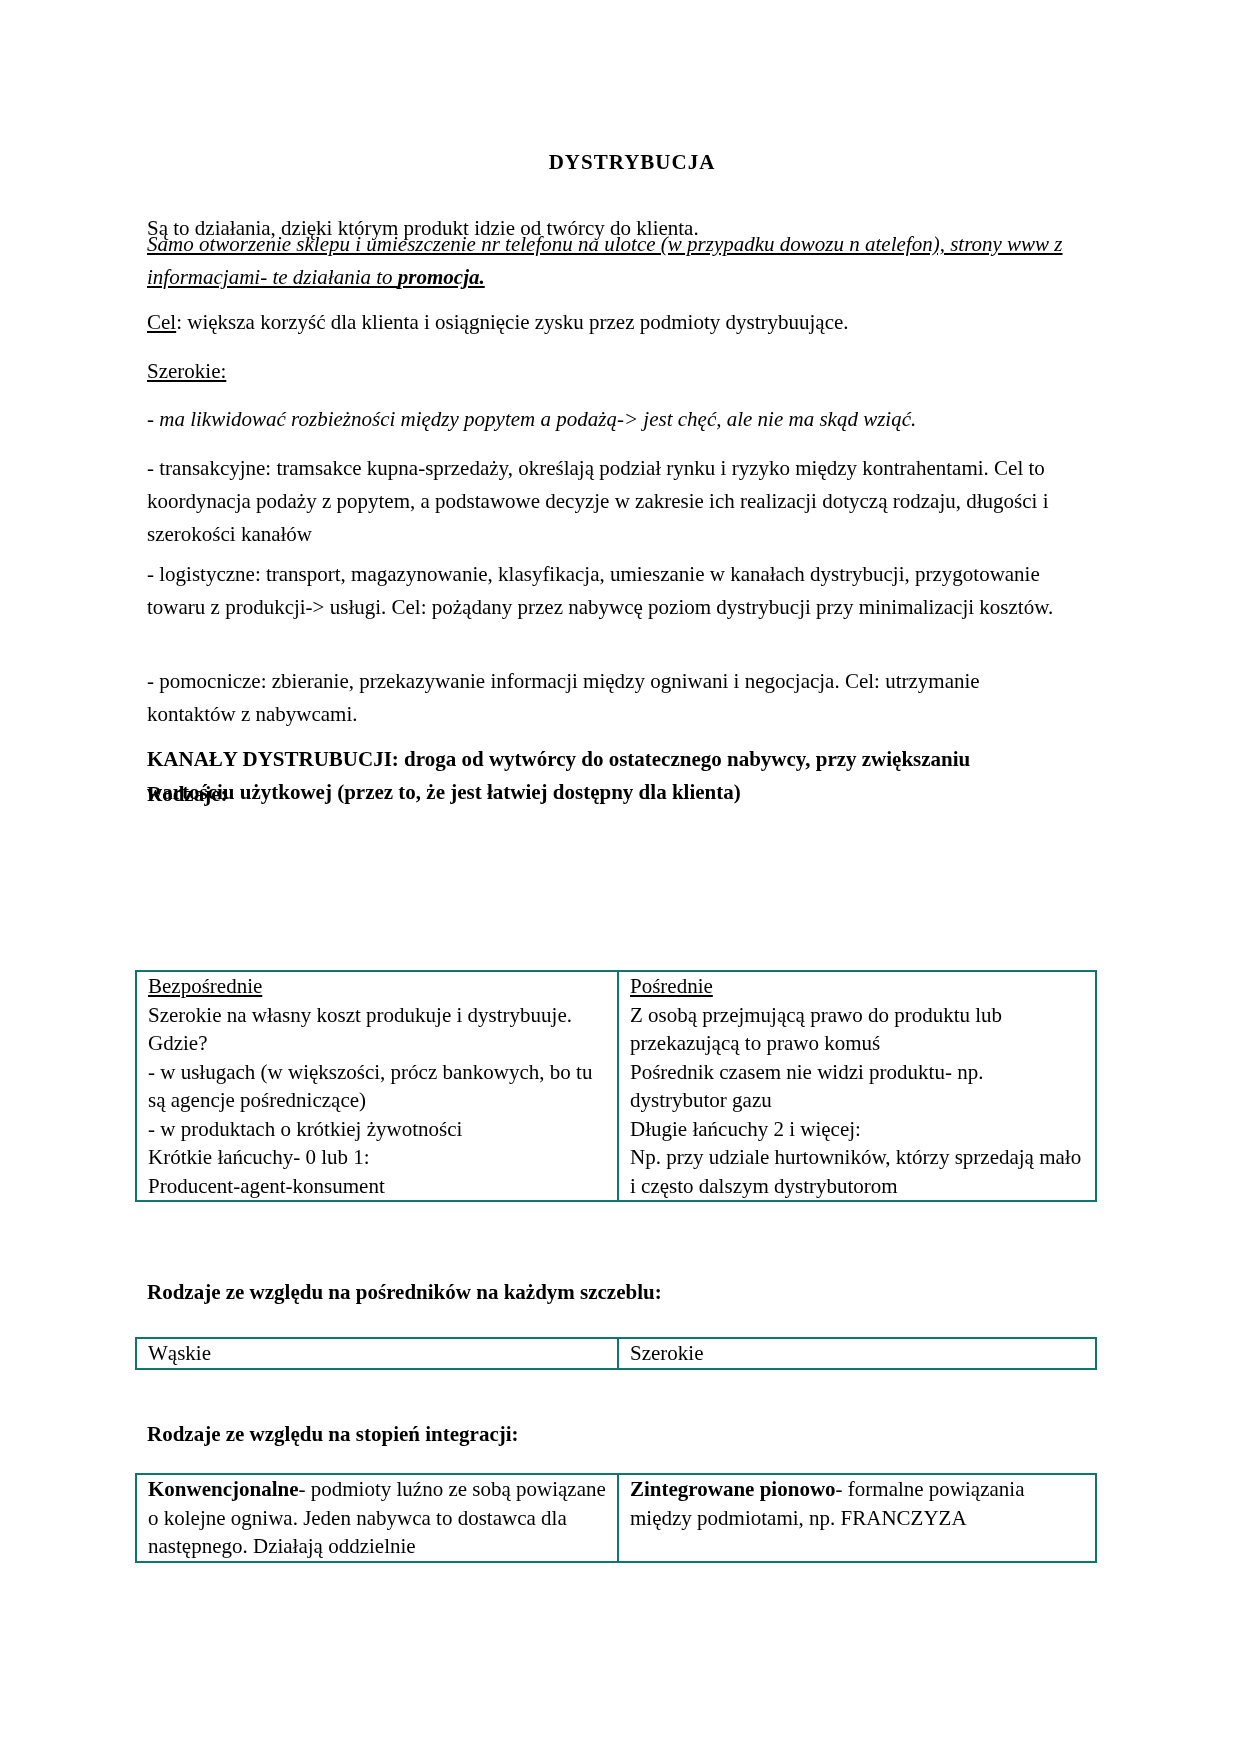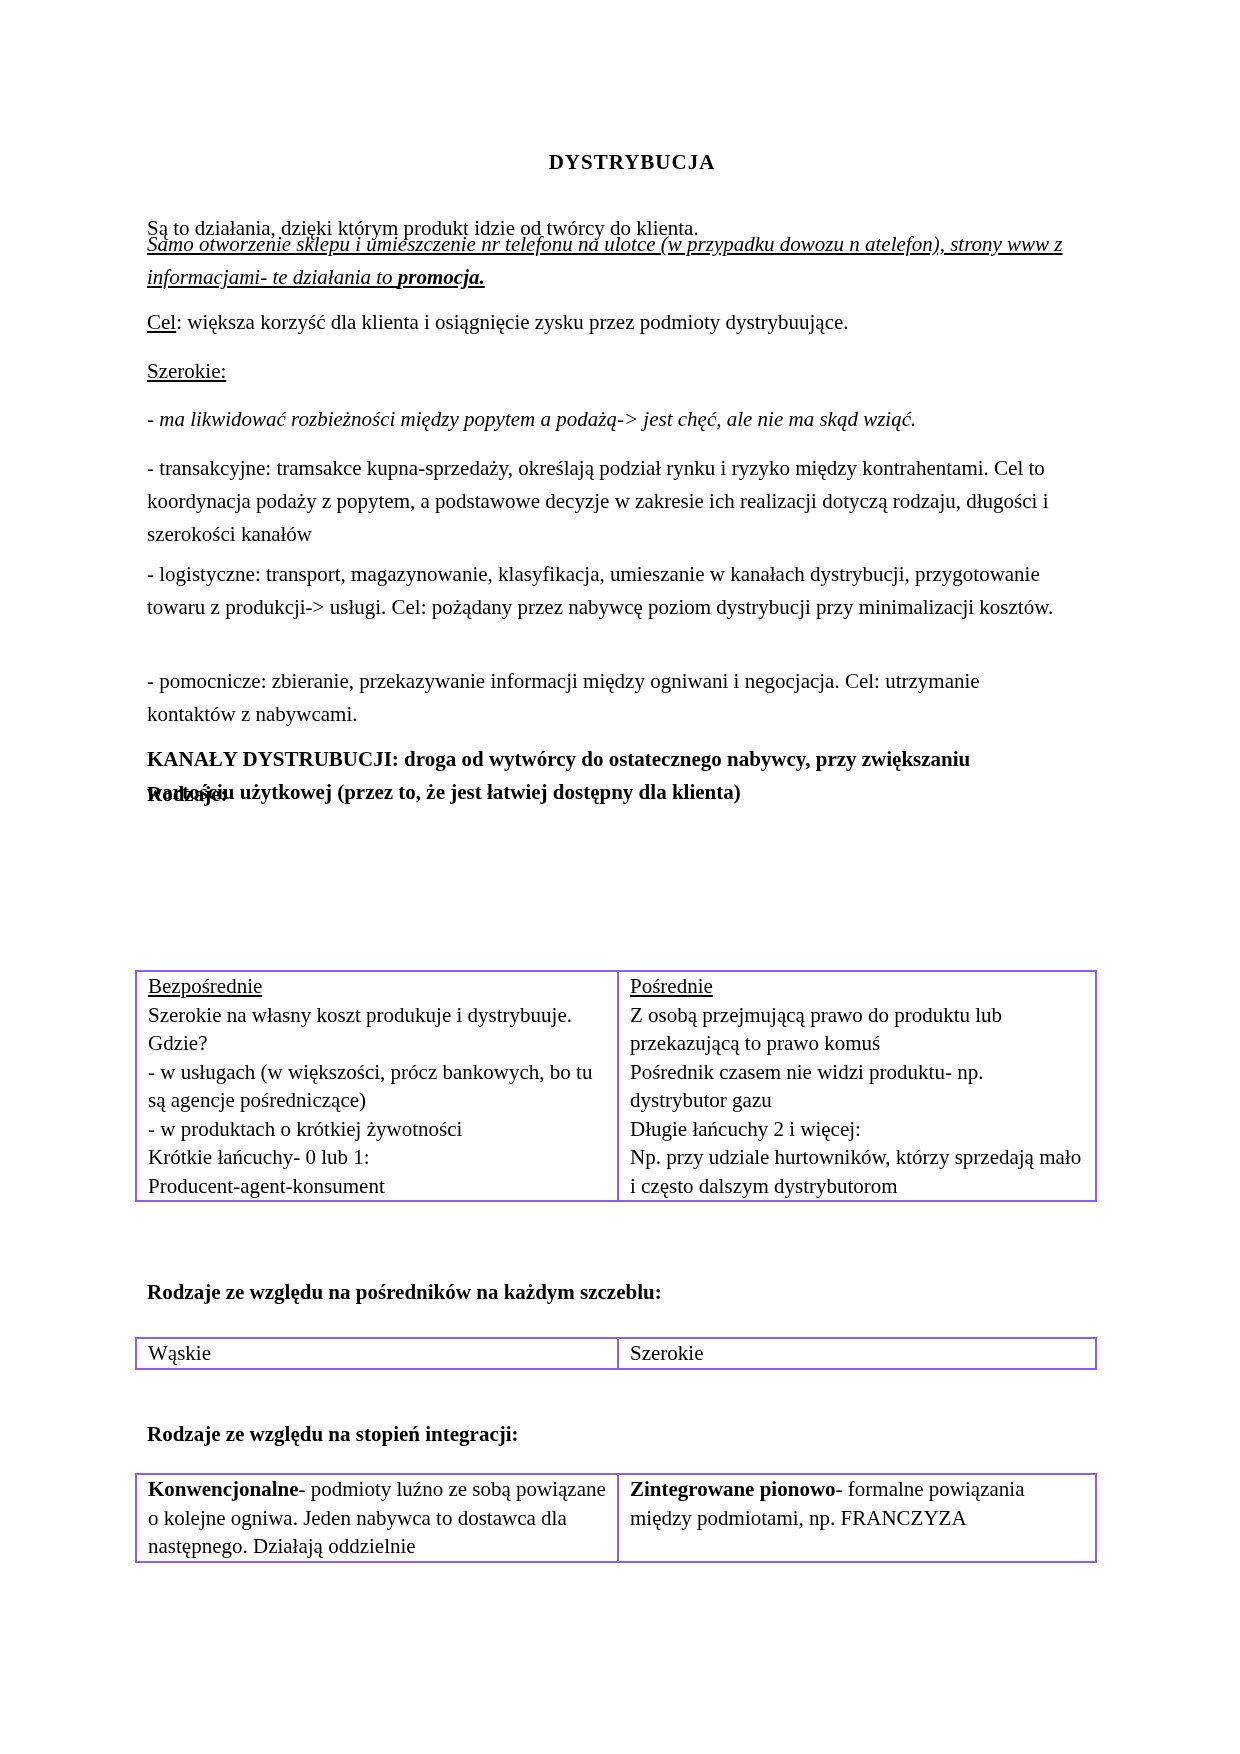--- a/index.html
+++ b/index.html
@@ -15,21 +15,21 @@
     }
     .para { left: 147px; width: 940px; line-height: 33px; }
     .it { font-style: italic; }
     .b { font-weight: bold; }
     .u { text-decoration: underline; }
     table.doc {
       position: absolute; left: 135px; width: 962px;
       border-collapse: collapse; table-layout: fixed;
     }
     table.doc td {
-      border: 2px solid #8b5cf6; vertical-align: top;
+      border: 2px solid #0f766e; vertical-align: top;
       padding: 0 10px 0 11px; line-height: 28.5px; font-size: 21px;
     }
     table.doc td:first-child { width: 459px; }
   </style>
 </head>
 <body>
 
 <div class="abs title">DYSTRYBUCJA</div>
 
 <div class="abs para" style="top:180px;margin-top:32px;">Są to działania, dzięki którym produkt idzie od twórcy do klienta.</div>

